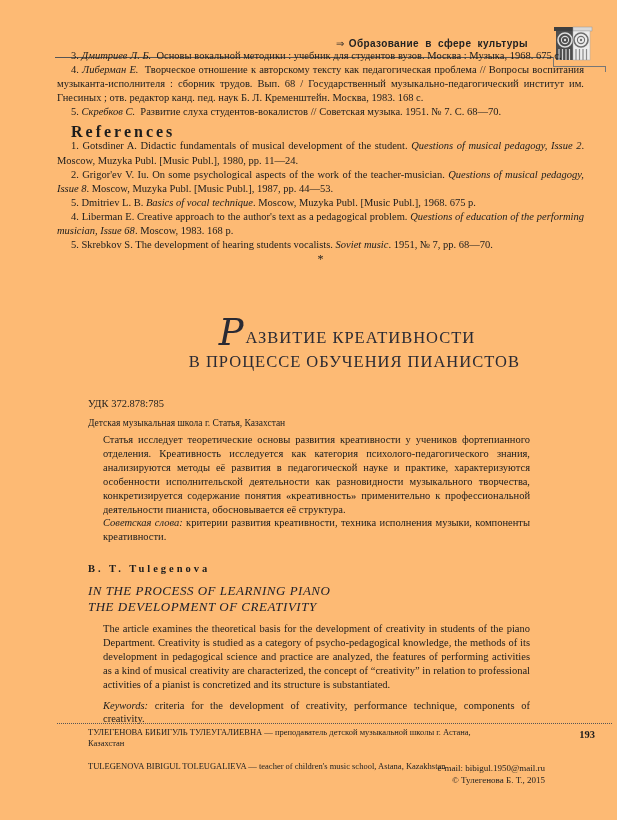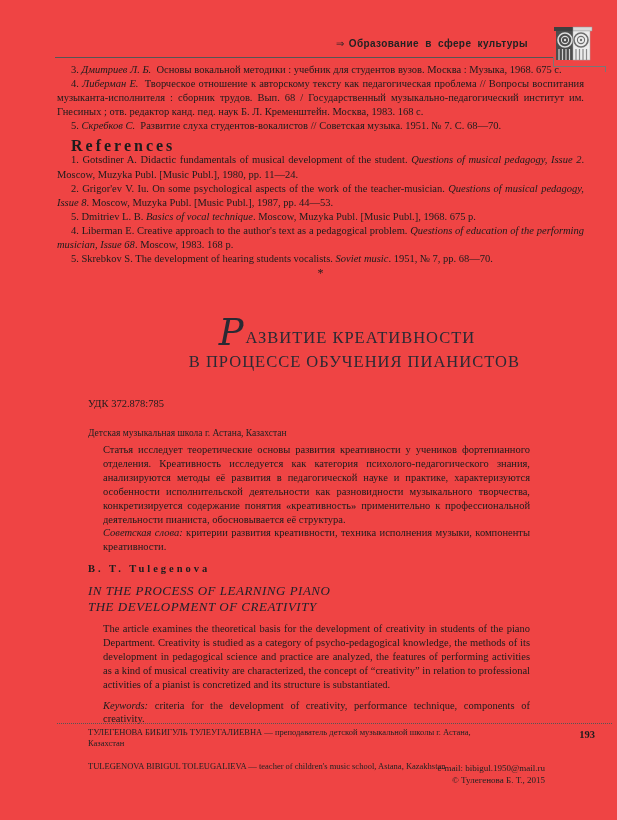--- a/index.html
+++ b/index.html
@@ -1,39 +1,39 @@
 <!DOCTYPE html>
 <html lang="ru"><head>
 <meta charset="utf-8">
 <style>
   html,body{margin:0;padding:0;background:#ffffff;}
   .page{
     position:relative;
     width:617px;height:820px;
-    background:#ef4444;
+    background:#fdba74;
     font-family:"Liberation Serif", serif;
     color:#1c1c1c;
     overflow:hidden;
   }
   
   .section-label{
     position:absolute;top:38px;right:89px;
     font-family:"Liberation Sans", sans-serif;
     font-weight:bold;font-size:10px;letter-spacing:0.4px;word-spacing:3px;
     color:#222;white-space:nowrap;
   }
   .section-label .arrow{font-weight:normal;margin-right:4px;}
   .rule-main{position:absolute;top:57px;left:55px;width:498px;height:1px;background:#555;}
   .rule-v{position:absolute;top:57px;left:553px;width:1px;height:10px;background:#777;}
   .rule-sub{position:absolute;top:66px;left:553px;width:53px;height:1px;background:#777;}
   .rule-tick{position:absolute;top:66px;left:605px;width:1px;height:6px;background:#777;}
   .logo{position:absolute;top:26px;left:553px;}
   
   .text-flow{
-    position:absolute;top:63px;left:57px;width:527px;
+    position:absolute;top:49px;left:57px;width:527px;
     font-size:10.5px;line-height:14.1px;text-align:justify;
   }
   .text-flow p{margin:0;text-indent:14px;}
   .refs-heading{
     margin:6px 0 0;font-size:16px;font-weight:bold;
     letter-spacing:3px;text-indent:14px;line-height:14px;
   }
   .asterisk{text-align:center;margin-top:0;font-size:12px;line-height:14px;}
   
   .title-block{
@@ -43,21 +43,21 @@
   .title-block .t1,.title-block .t2{font-size:16.5px;line-height:20px;}
   .title-block .t2{margin-top:4px;margin-left:15px;}
   .dropcap{
     font-size:37px;font-style:italic;line-height:0;
     font-family:"DejaVu Serif", serif;letter-spacing:0;
     margin-right:2px;position:relative;top:2px;
   }
   
   .article-ru{position:absolute;top:397px;left:88px;width:457px;}
   .article-en{position:absolute;top:562px;left:88px;width:457px;}
-  .udc{font-size:10.5px;margin-bottom:16px;line-height:14px;}
+  .udc{font-size:10.5px;margin-bottom:6px;line-height:14px;}
   .author{font-size:10.5px;font-weight:bold;letter-spacing:3px;line-height:14px;}
   .affil{font-size:9.5px;line-height:12px;margin-bottom:4px;color:#222;}
   .affil.en{font-size:9px;}
   .abstract{margin:3px 15px 0;font-size:10.5px;line-height:13.9px;text-align:justify;}
   .kw{margin-top:0;}
   .en-title{
     margin-top:7px;font-size:13px;font-style:italic;line-height:16px;
     letter-spacing:0.5px;color:#22222a;
   }
   .article-en .abstract{margin-top:7px;}
@@ -122,21 +122,21 @@
     <div class="asterisk">*</div>
   </main>
 
   <section class="title-block">
     <div class="t1"><span class="dropcap">Р</span><span>АЗВИТИЕ КРЕАТИВНОСТИ</span></div>
     <div class="t2">В ПРОЦЕССЕ ОБУЧЕНИЯ ПИАНИСТОВ</div>
   </section>
 
   <section class="article-ru">
     <div class="udc">УДК 372.878:785</div>
-    <div class="affil">Детская музыкальная школа г. Астана, Казахстан</div>
+    <div class="affil">Детская музыкальная школа г. Статья, Казахстан</div>
     <p class="abstract">Статья исследует теоретические основы развития креативности у учеников фортепианного отделения. Креативность исследуется как категория психолого-педагогического знания, анализируются методы её развития в педагогической науке и практике, характеризуются особенности исполнительской деятельности как разновидности музыкального творчества, конкретизируется содержание понятия «креативность» применительно к профессиональной деятельности пианиста, обосновывается её структура.</p>
     <p class="abstract kw"><i>Советская слова:</i> <span>критерии развития креативности, техника исполнения музыки, компоненты креативности.</span></p>
   </section>
 
   <section class="article-en">
     <div class="author">B. T. Tulegenova</div>
     <div class="en-title">
       <div>IN THE PROCESS OF LEARNING PIANO</div>
       <div>THE DEVELOPMENT OF CREATIVITY</div>
     </div>

